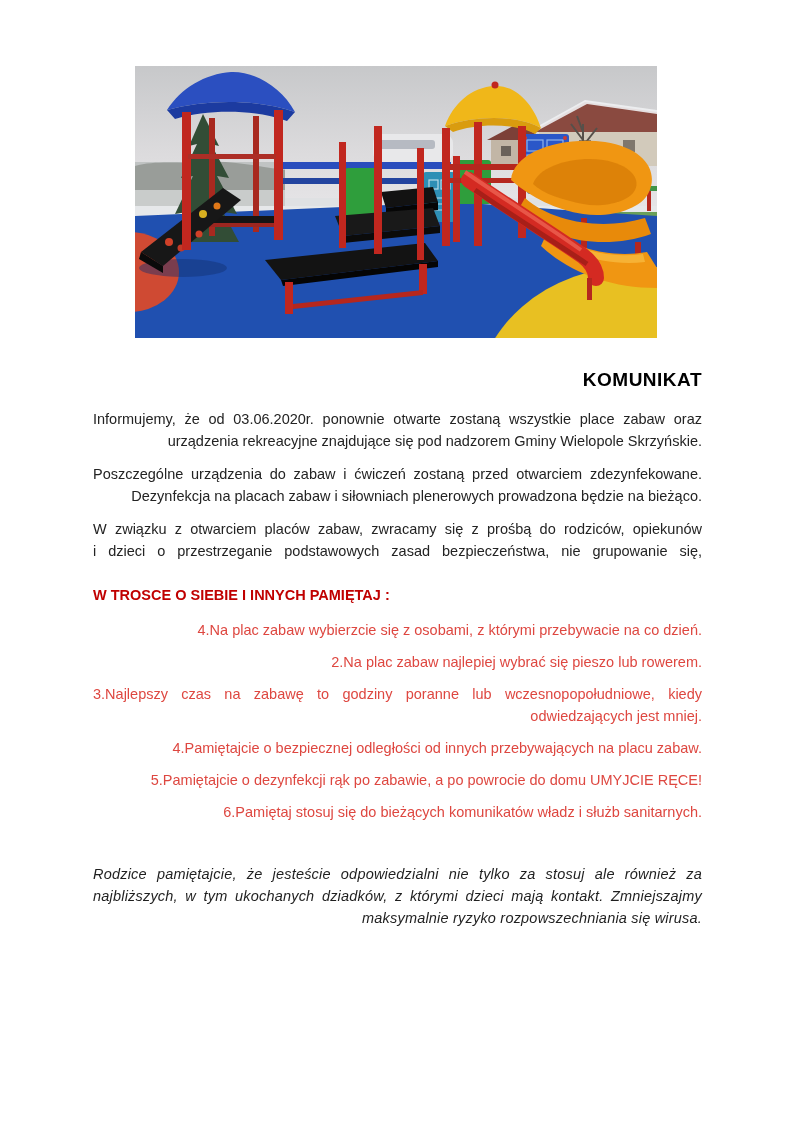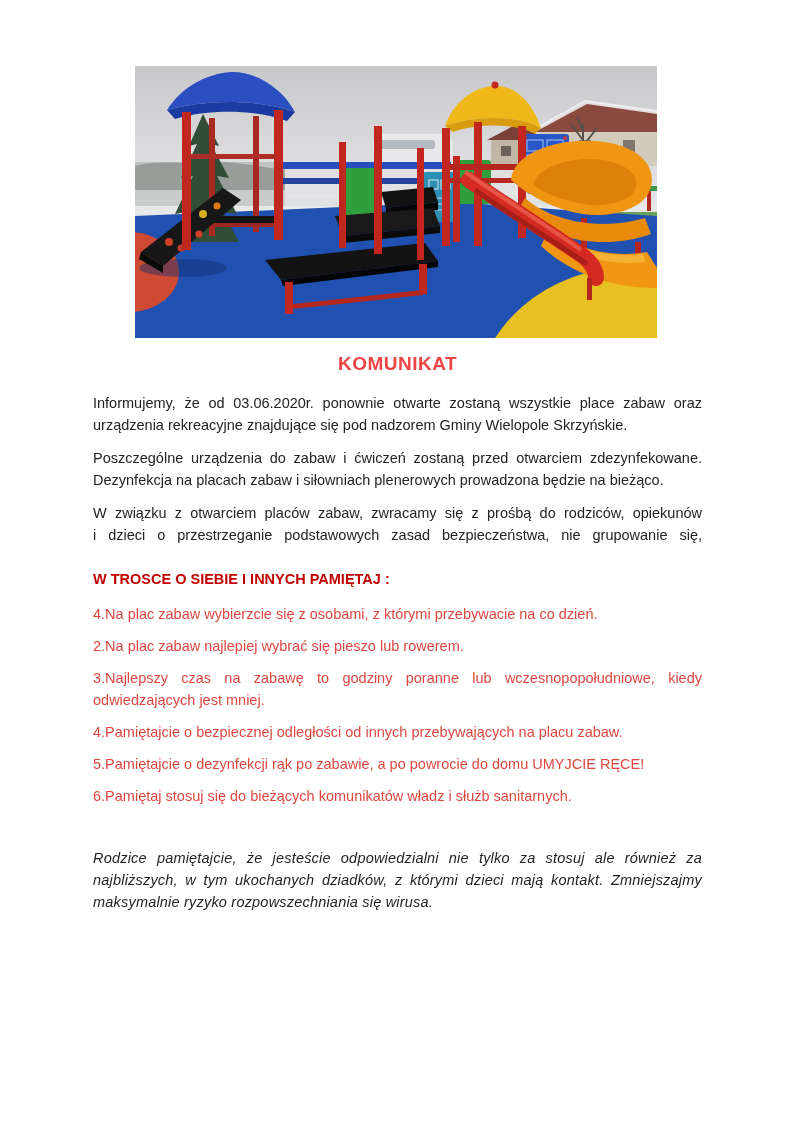--- a/index.html
+++ b/index.html
@@ -10,27 +10,27 @@
   }
   .photo {
     position:absolute; left:135px; top:66px; width:522px; height:272px;
     overflow:hidden; background:#d8d8da;
   }
   .photo svg { display:block; }
   .content {
     position:absolute; left:93px; top:352px; width:609px; color:#232323;
   }
   .doc-title {
-    font-size:19px; font-weight:700; color:#ef4444; text-align:center;
-    line-height:24px; margin:0 0 16px 0; letter-spacing:0.5px;
+    font-size:19px; font-weight:700; color:#000000; text-align:right;
+    line-height:24px; margin:16px 0 16px 0; letter-spacing:0.5px;
   }
   .para { margin:0 0 11px 0; }
   .line {
     font-size:14.5px; line-height:22px; color:inherit;
-    text-align:left; text-justify:inter-word;
+    text-align:right; text-justify:inter-word;
   }
   .j { text-align:justify; text-align-last:justify; }
   .warn-heading {
     margin:22px 0 13px 0; font-size:14.5px; line-height:22px;
     font-weight:700; color:#C00000;
   }
   .item { margin:0 0 10px 0; color:#DE4740; }
   .closing { margin:40px 0 0 0; font-style:italic; color:#1f1f1f; }
   .closing .line { letter-spacing:0.2px; }
   .signature {

